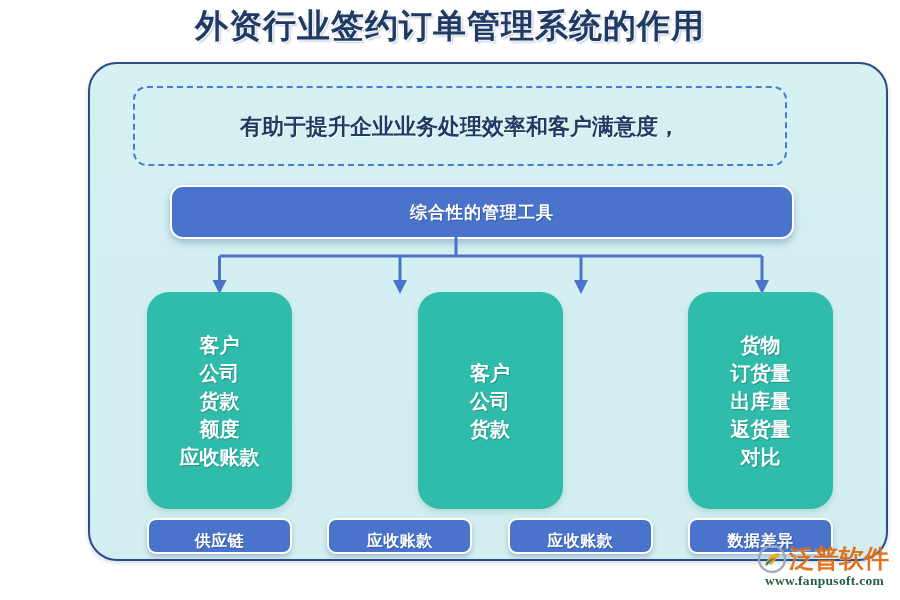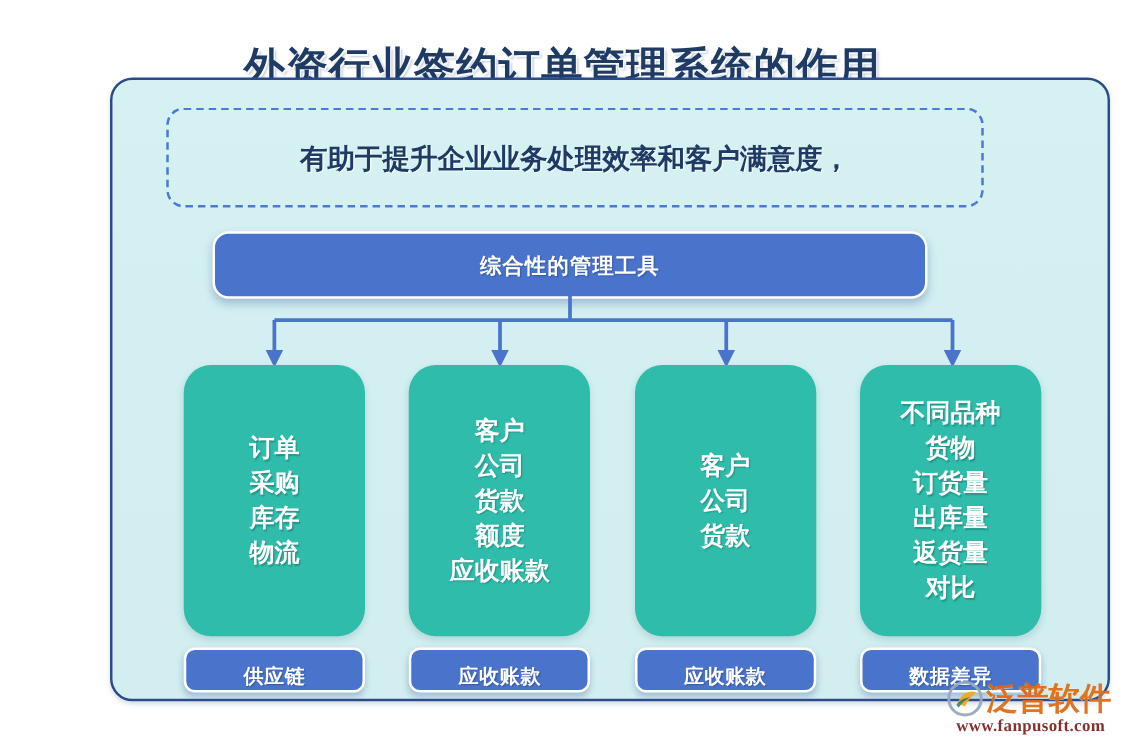--- a/index.html
+++ b/index.html
@@ -20,33 +20,32 @@
     position: absolute;
     left: 0;
     top: 4px;
     width: 900px;
     text-align: center;
     font-size: 33px;
     font-weight: bold;
     color: #1f3a63;
     letter-spacing: 1px;
     text-shadow: 1px 1px 0 rgba(255,255,255,0.85), 2px 2px 2px rgba(120,140,170,0.45);
-    margin-top: 28px;
   }
 
   
   .panel {
     position: absolute;
     left: 88px;
     top: 62px;
     width: 800px;
     height: 499px;
     box-sizing: border-box;
     border: 2.5px solid #2b4a8b;
-    border-radius: 18px;
+    border-radius: 29px;
     background: linear-gradient(180deg, #d6f1f2 0%, #d3eff1 40%, #d2eef0 100%);
     box-shadow: 0 2px 4px rgba(80,110,150,0.25);
   }
 
   
   .dashed-box {
     position: absolute;
     left: 43px;
     top: 22px;
     width: 654px;
@@ -67,21 +66,21 @@
     line-height: 31px;
     white-space: nowrap;
     text-shadow: 1px 1px 0 rgba(255,255,255,0.7);
   }
 
   
   .blue-bar {
     position: absolute;
     left: 80px;
     top: 121px;
-    width: 572px;
+    width: 624px;
     height: 54px;
     box-sizing: border-box;
     border-radius: 13px;
     background: #4a74cb;
     border: 2.5px solid #ffffff;
     display: flex;
     align-items: center;
     justify-content: center;
     box-shadow: 0 4px 7px rgba(90,120,170,0.42);
   }
@@ -193,21 +192,21 @@
     letter-spacing: 0px;
     font-family: Liberation Sans, sans-serif;
     text-shadow: 0 1px 0 rgba(255,255,255,0.5);
   }
   .wm-url {
     position: absolute;
     left: 8px;
     top: 33px;
     font-size: 13.5px;
     font-weight: bold;
-    color: #7f1d1d;
+    color: #14532d;
     font-family: "Liberation Serif", "DejaVu Serif", serif;
     letter-spacing: 0.3px;
   }
 </style>
 </head>
 <body>
 
 <div class="page-title">外资行业签约订单管理系统的作用</div>
 
 <div class="panel">
@@ -234,43 +233,36 @@
 
     <line x1="491" y1="22" x2="491" y2="48" stroke="#4a74cb" stroke-width="3"></line>
     <polygon points="491,60 484,46 498,46" fill="#4a74cb"></polygon>
 
     <line x1="672" y1="22" x2="672" y2="48" stroke="#4a74cb" stroke-width="3"></line>
     <polygon points="672,60 665,46 679,46" fill="#4a74cb"></polygon>
   </svg>
 
   <div class="cards">
 
-    <div class="card">
-      <div class="ln">订单</div>
-      <div class="ln">采购</div>
-      <div class="ln">库存</div>
-      <div class="ln">物流</div>
-    </div>
 
     <div class="card">
       <div class="ln">客户</div>
       <div class="ln">公司</div>
       <div class="ln">货款</div>
       <div class="ln">额度</div>
       <div class="ln">应收账款</div>
     </div>
 
     <div class="card">
       <div class="ln">客户</div>
       <div class="ln">公司</div>
       <div class="ln">货款</div>
     </div>
 
     <div class="card">
-      <div class="ln">不同品种</div>
       <div class="ln">货物</div>
       <div class="ln">订货量</div>
       <div class="ln">出库量</div>
       <div class="ln">返货量</div>
       <div class="ln">对比</div>
     </div>
 
   </div>
 
   <div class="chips">

